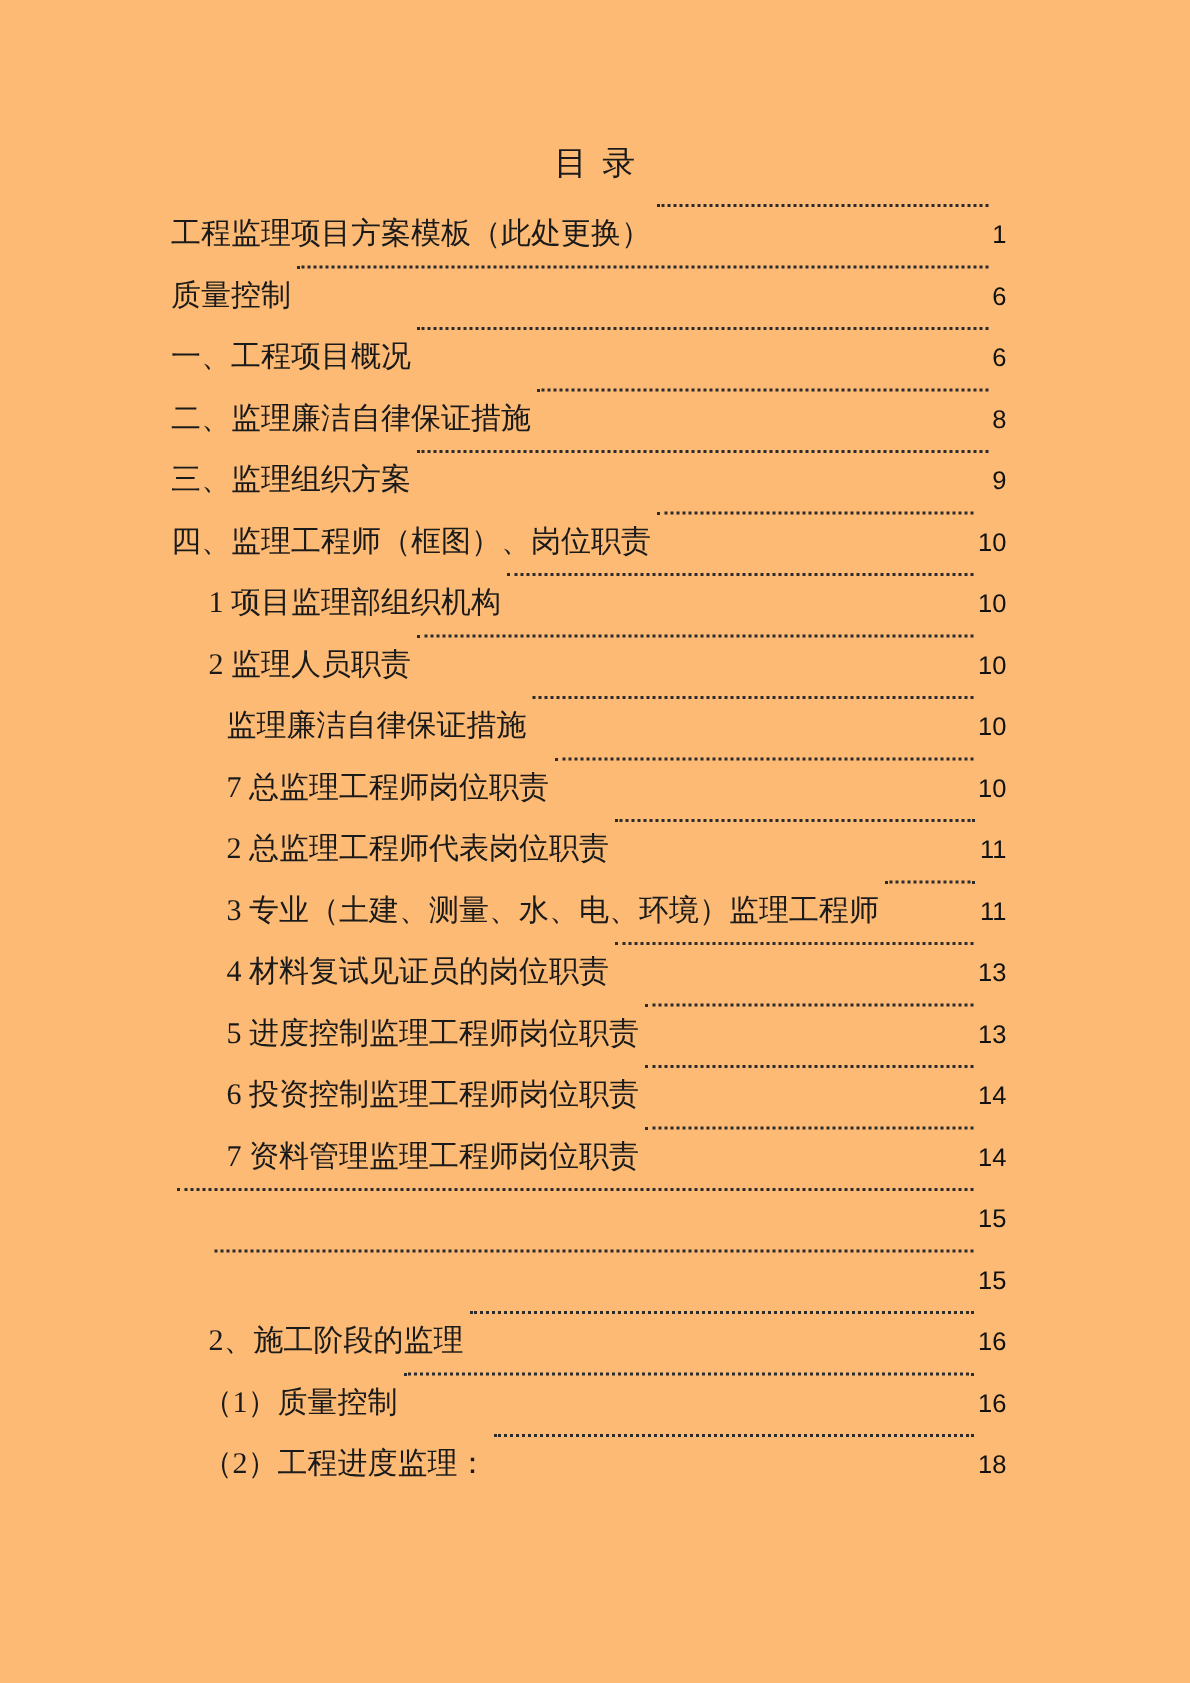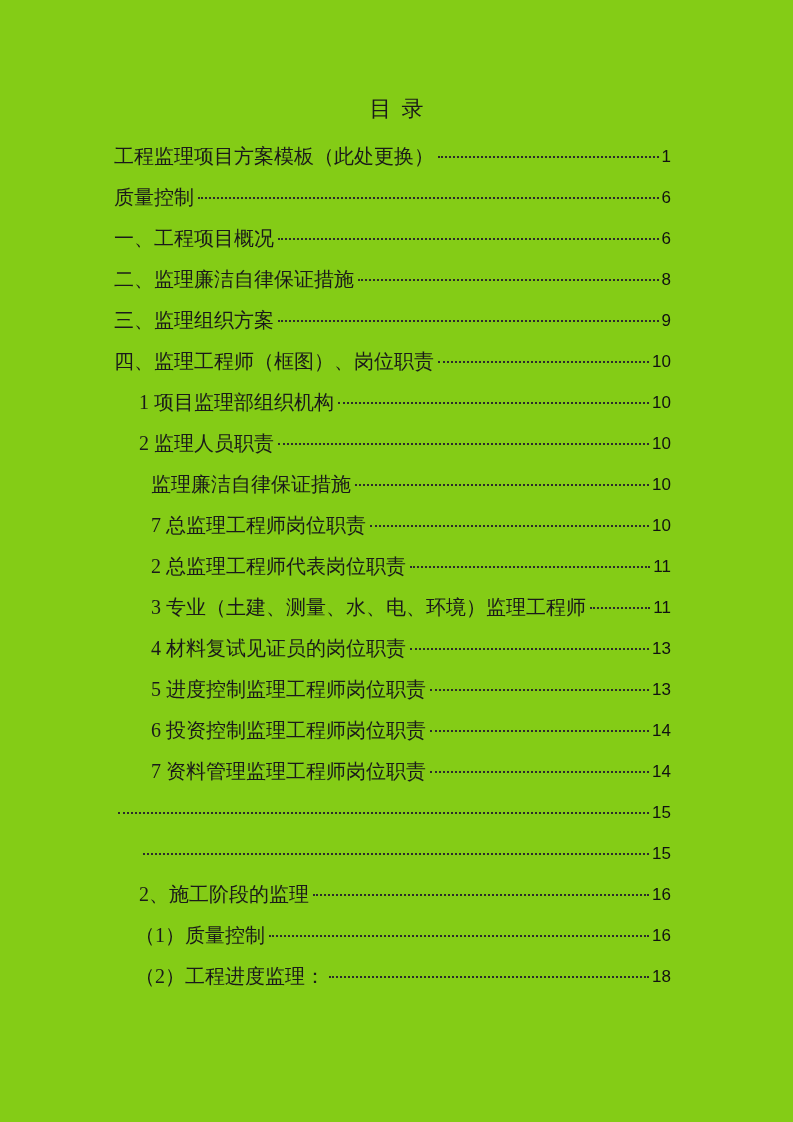--- a/index.html
+++ b/index.html
@@ -5,21 +5,21 @@
   html, body {
     margin: 0;
     padding: 0;
     background: #ffffff;
   }
   .page {
     position: relative;
     width: 793px;
     height: 1122px;
     margin: 0 auto;
-    background: #84cc16;
+    background: #fdba74;
     color: #1a1a1a;
     font-family: "Liberation Serif", "DejaVu Serif", serif;
     overflow: hidden;
     box-sizing: border-box;
   }
   .doc-title {
     margin: 92px 0 0 0;
     text-align: center;
     font-size: 22px;
     font-weight: 400;
@@ -27,21 +27,21 @@
     letter-spacing: 10px;
     padding-left: 10px; 
     color: #1a1a1a;
   }
   .toc {
     margin: 10px 0 0 0;
     padding: 0 122px 0 114px;
   }
   .toc-entry {
     display: flex;
-    align-items: center;
+    align-items: flex-start;
     line-height: 41px;
     font-size: 20px;
     cursor: pointer;
   }
   .toc-entry.lvl1 { padding-left: 25px; }
   .toc-entry.lvl2 { padding-left: 37px; }
   .toc-entry.lvl3 { padding-left: 21px; }
   .toc-label {
     white-space: nowrap;
     color: #1a1a1a;

